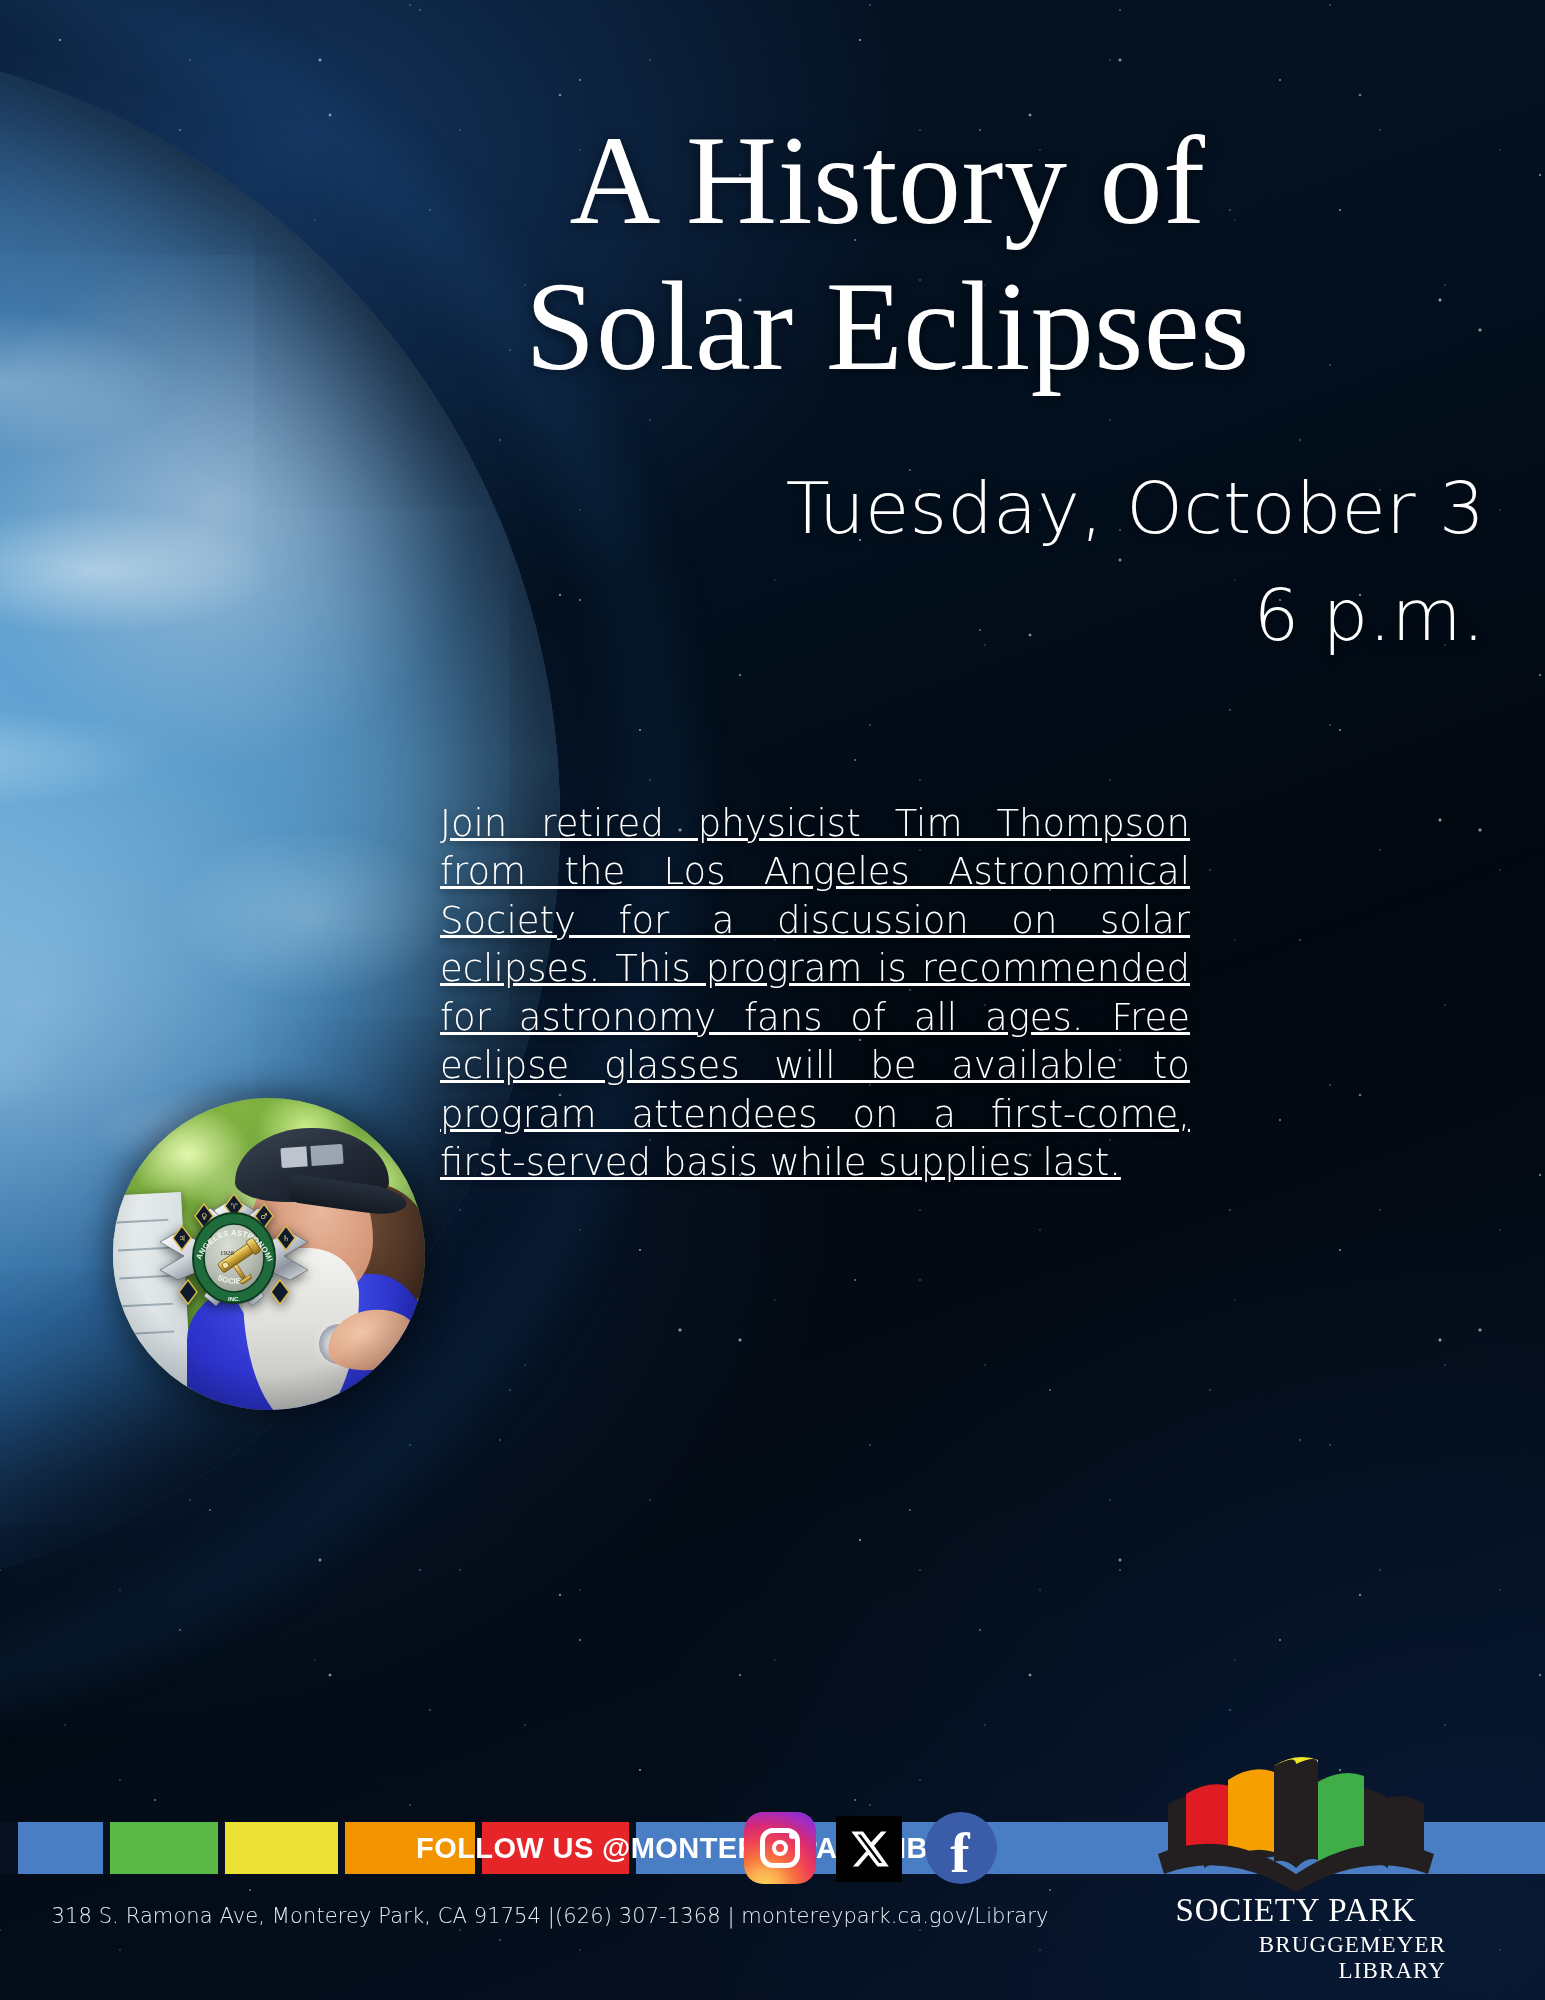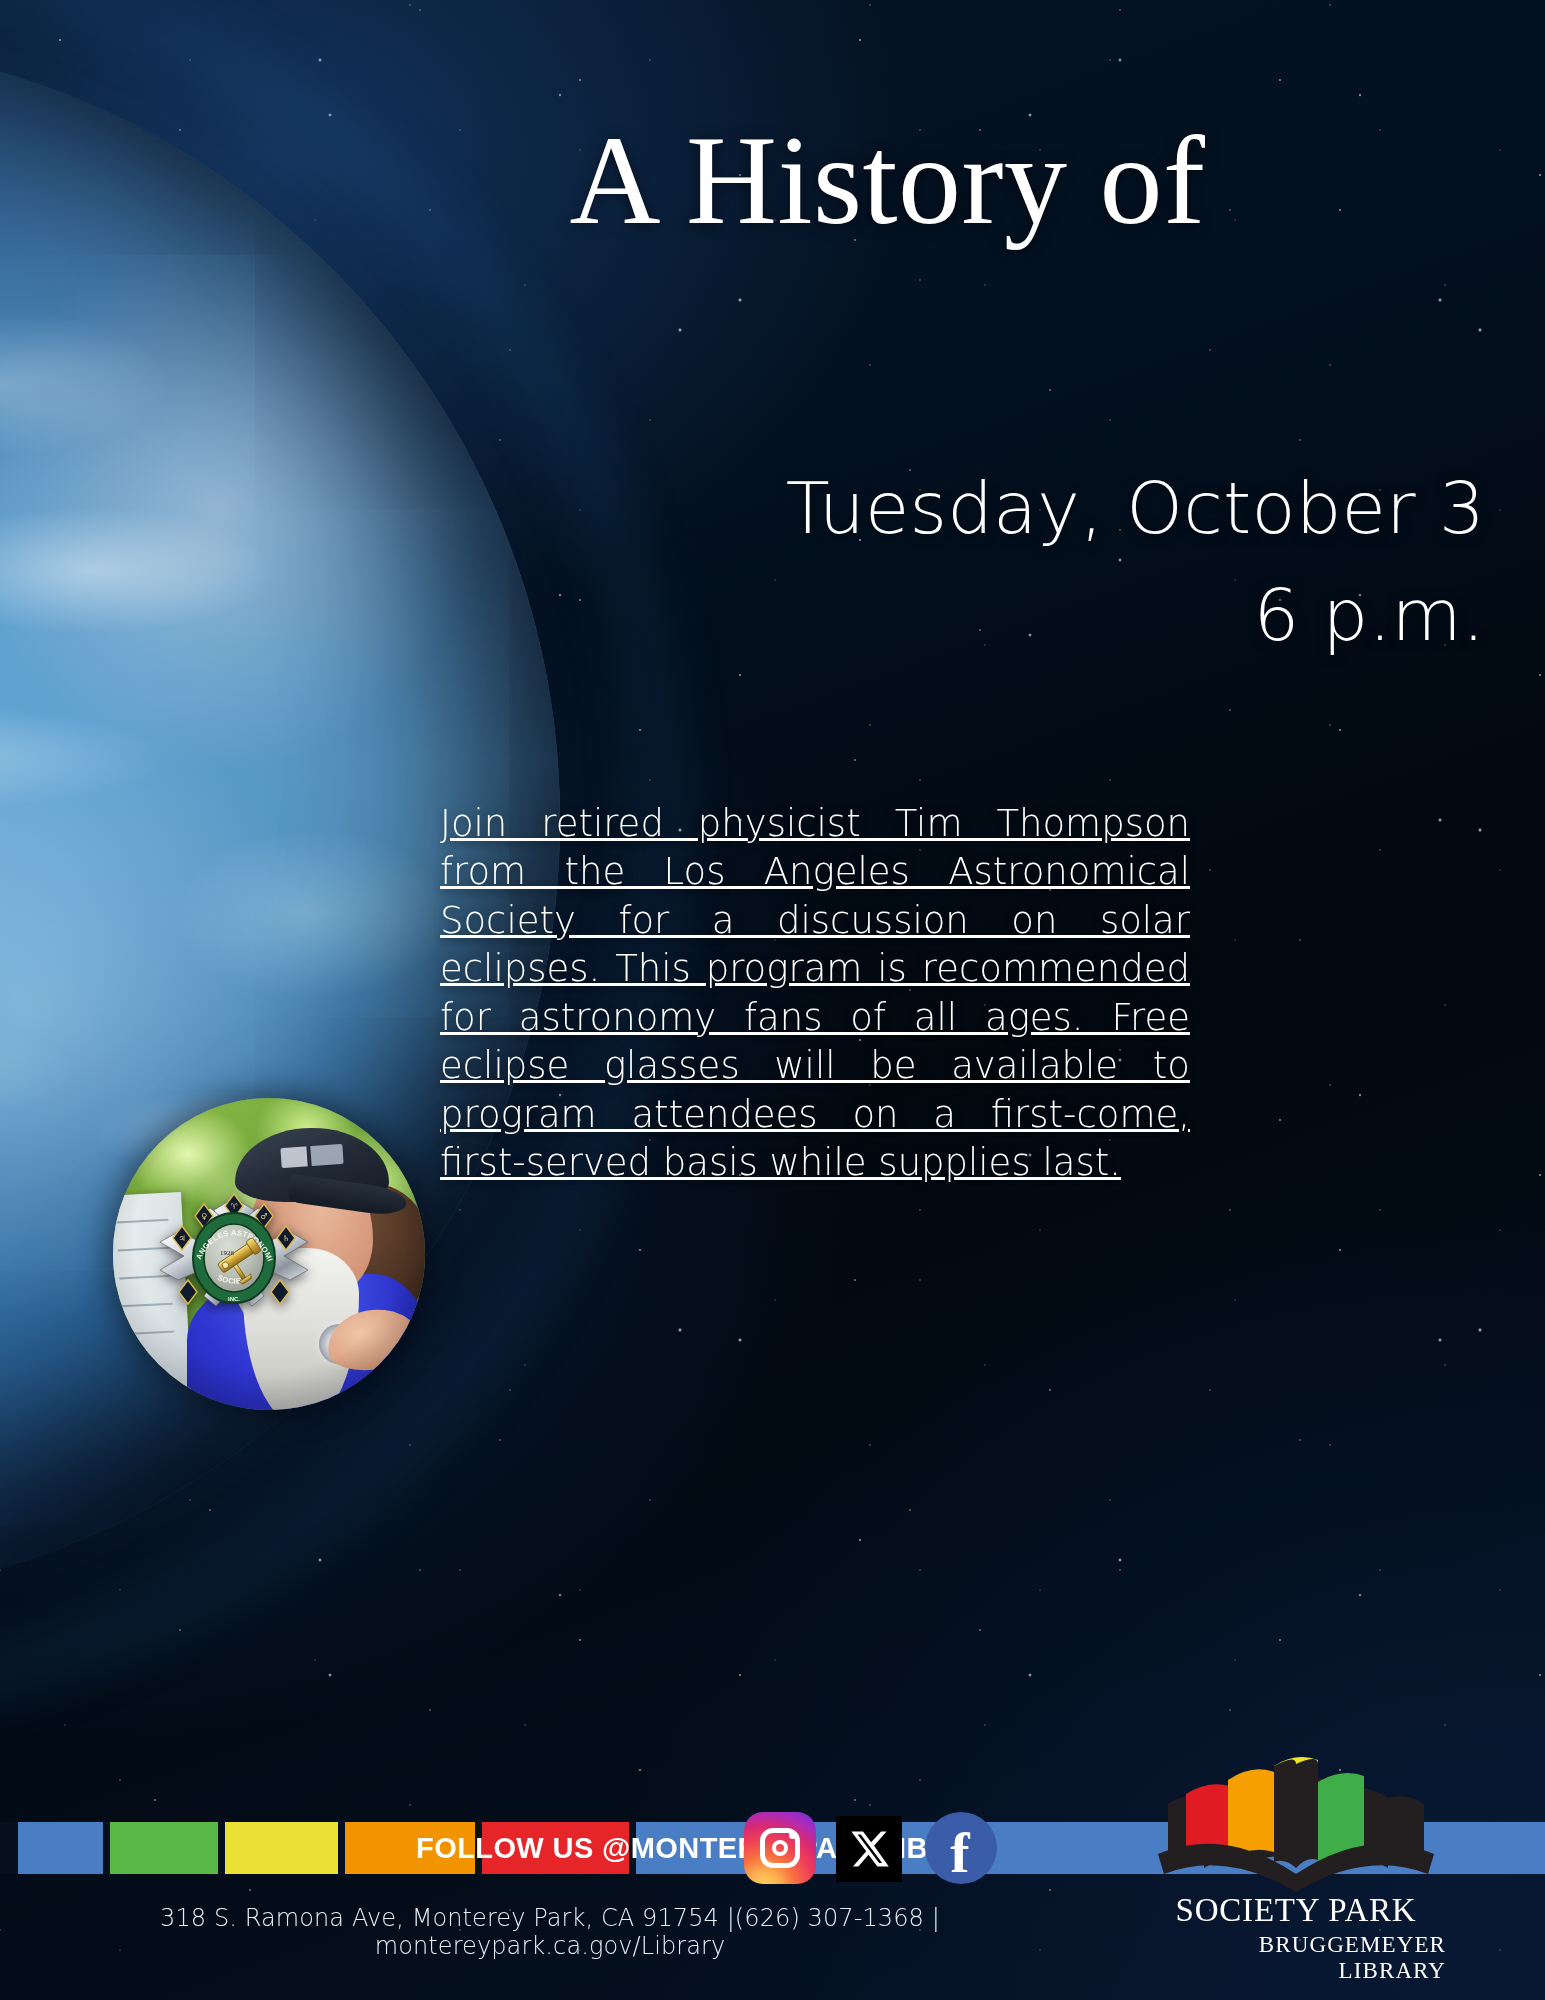--- a/index.html
+++ b/index.html
@@ -284,41 +284,42 @@
   }
   .mplogo .name2 {
     position:absolute; left:0; top:190px; width:300px; text-align:right;
     color:#fff; font-family:"Liberation Serif", serif; font-size:23px; letter-spacing:1.1px;
   }
 
   .address {
     position:absolute; left:0; top:1904px; width:1100px;
     text-align:center;
     color:#e8eef6; font-family:"DejaVu Sans", sans-serif; font-weight:300;
-    font-size:24px; letter-spacing:.1px;
+    font-size:21px; letter-spacing:.1px;
   }
 </style>
 </head>
 <body>
 
 <div id="poster">
 
   <div class="stars s1"></div>
   <div class="stars s2"></div>
   <div class="stars s3"></div>
 
   <div class="earth-wrap">
     <div class="earth-glow"></div>
     <div class="earth"></div>
     <div class="earth-clouds"></div>
     <div class="earth-limb"></div>
   </div>
 
   <div class="title">
     <span>A History of</span>
+    <span class="l2">Solar Eclipses</span>
   </div>
 
   <div class="meta">
     <div>Tuesday, October 3</div>
     <div>6 p.m.</div>
   </div>
 
   <div class="body-copy">Join retired physicist Tim Thompson from the Los Angeles Astronomical Society for a discussion on solar eclipses. This program is recommended for astronomy fans of all ages. Free eclipse glasses will be available to program attendees on a first-come, first-served basis while supplies last.</div>
 
   <div class="speaker">

